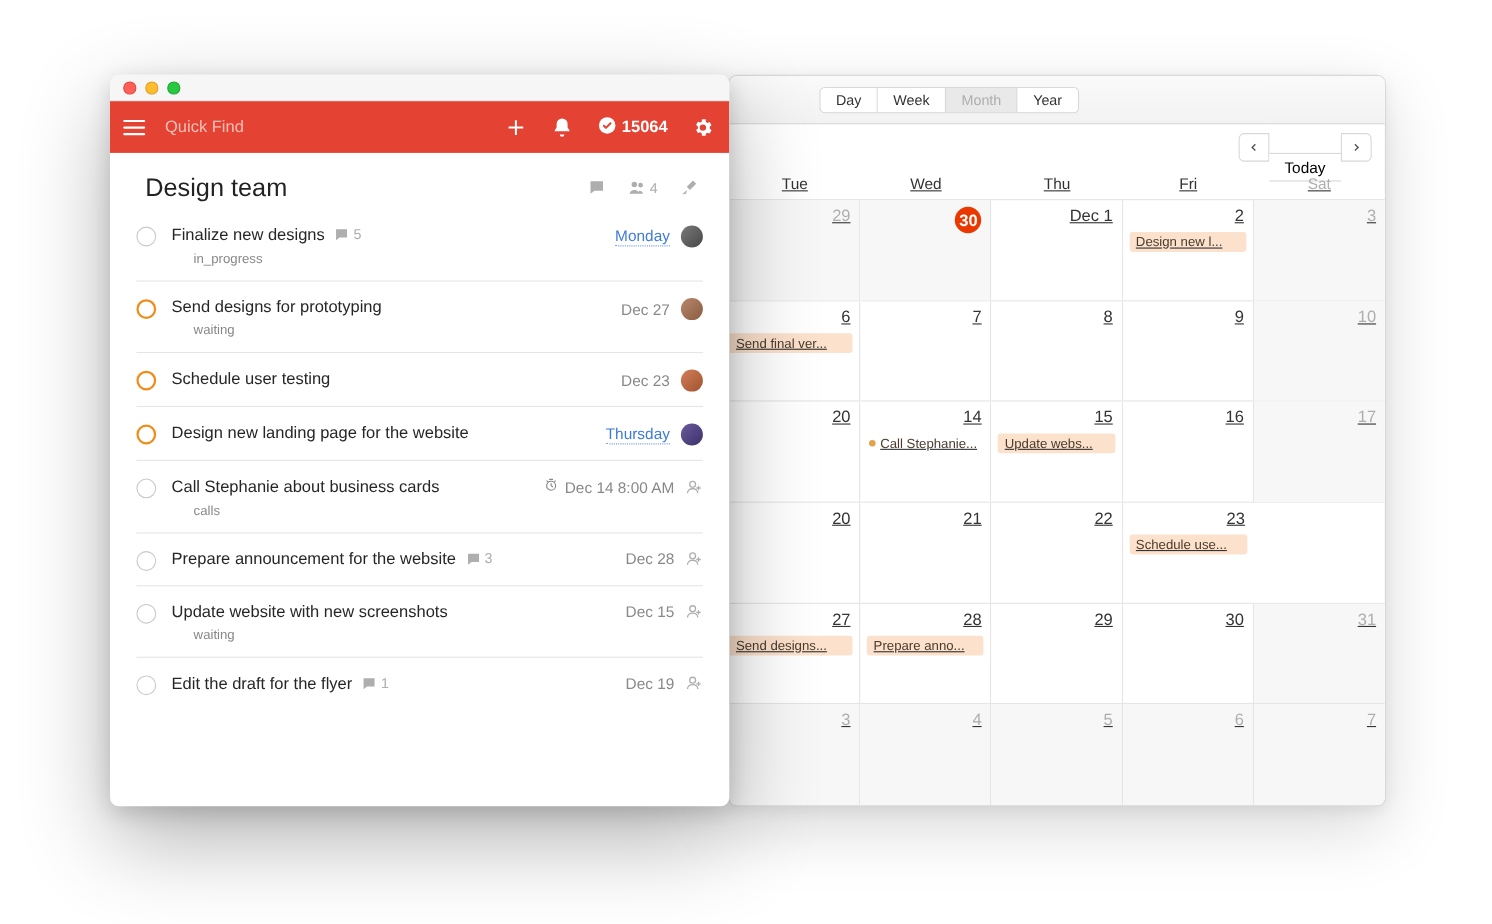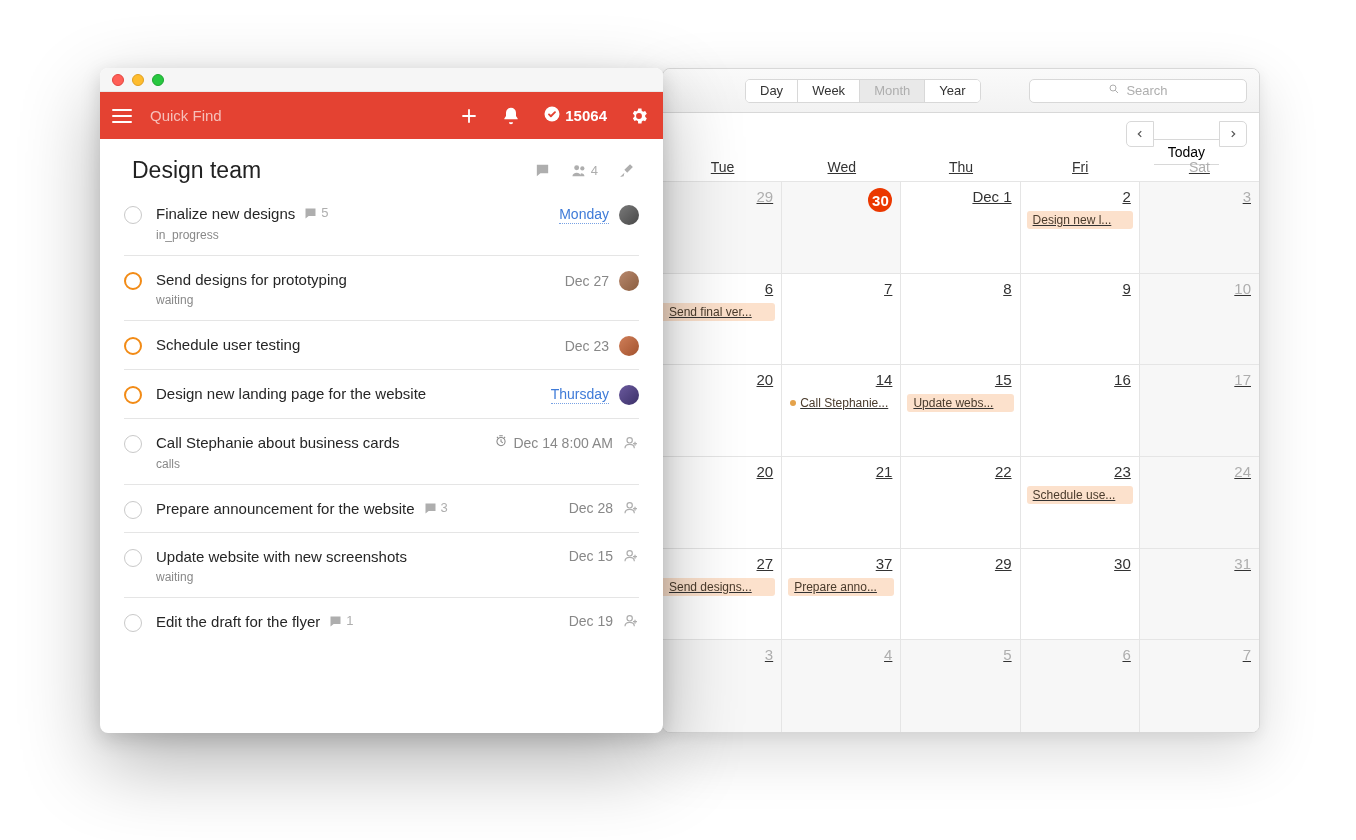--- a/index.html
+++ b/index.html
@@ -130,21 +130,21 @@
   }
   .task:last-child { border-bottom:none;}
   .task-list .task:first-child { padding-top:6px; }
   .task-check {
     width:18px; height:18px; border:1.5px solid #c9c9c9; border-radius:50%;
     flex-shrink:0; margin-top:2px; cursor:pointer; background:#fff;
   }
   .task-check.p3 { border-color:var(--orange-ring); border-width:2px; }
   .task-main { flex:1; min-width:0; }
   .task-title { display:flex; align-items:center; gap:8px; font-size:15px; color:#262626; line-height:1.3;}
-  .task-label { font-size:12px; color:var(--muted); margin-top:4px; }
+  .task-label { font-size:12px; color:var(--muted); margin-top:4px;margin-left:20px; }
   .task-comment { display:inline-flex; align-items:center; gap:3px; color:var(--muted2); font-size:13px;}
   .task-comment svg { width:15px; height:15px;}
   .task-right { display:flex; align-items:center; gap:10px; flex-shrink:0; padding-top:1px;}
   .task-date { display:flex; align-items:center; gap:5px; font-size:14px; color:var(--muted); white-space:nowrap;}
   .task-date.link { color:var(--blue-link); border-bottom:1px dotted rgba(63,123,216,0.7); padding-bottom:1px;}
   .task-date svg { width:14px; height:14px; }
   .avatar { width:20px; height:20px; border-radius:50%; background:linear-gradient(135deg,#b8886d,#8a5d3f); flex-shrink:0;}
   .avatar.v2 { background:linear-gradient(135deg,#6b5a9e,#3b3068);}
   .avatar.v3 { background:linear-gradient(135deg,#d07f59,#a2522e);}
   .avatar.v4 { background:linear-gradient(135deg,#7a7a7a,#474747);}
@@ -154,29 +154,20 @@
 </head>
 <body>
 
 <div class="cal-window">
   <div class="cal-toolbar">
     <div class="cal-seg">
       <button class="plain">Day</button>
       <button class="plain">Week</button>
       <button class="dim">Month</button>
       <button class="plain">Year</button>
-    </div>
-    <div class="cal-search">
-      <span>
-        <svg viewBox="0 0 24 24" fill="none" stroke="currentColor" stroke-width="2">
-            <circle cx="10" cy="10" r="6"></circle>
-            <line x1="20" y1="20" x2="14.5" y2="14.5"></line>
-          </svg>
-      </span>
-      <span>Search</span>
     </div>
   </div>
   <div class="cal-nav">
     <button class="btn-arrow">
       <svg width="10" height="10" viewBox="0 0 24 24" fill="none" stroke="#555" stroke-width="3">
           <polyline points="15 5 8 12 15 19"></polyline>
         </svg>
     </button>
     <button class="btn-today">Today</button>
     <button class="btn-arrow">
@@ -258,31 +249,28 @@
           <div class="cal-cell">
             <span class="cal-date">21</span>
           </div>
           <div class="cal-cell">
             <span class="cal-date">22</span>
           </div>
           <div class="cal-cell">
             <span class="cal-date">23</span>
             <div class="cal-event"><span>Schedule use...</span></div>
           </div>
-          <div class="cal-cell outside">
-            <span class="cal-date">24</span>
-          </div>
         </div>
         <div class="cal-row">
           <div class="cal-cell">
             <span class="cal-date">27</span>
             <div class="cal-event left-edge"><span>Send designs...</span></div>
           </div>
           <div class="cal-cell">
-            <span class="cal-date">37</span>
+            <span class="cal-date">28</span>
             <div class="cal-event"><span>Prepare anno...</span></div>
           </div>
           <div class="cal-cell">
             <span class="cal-date">29</span>
           </div>
           <div class="cal-cell">
             <span class="cal-date">30</span>
           </div>
           <div class="cal-cell outside">
             <span class="cal-date">31</span>

